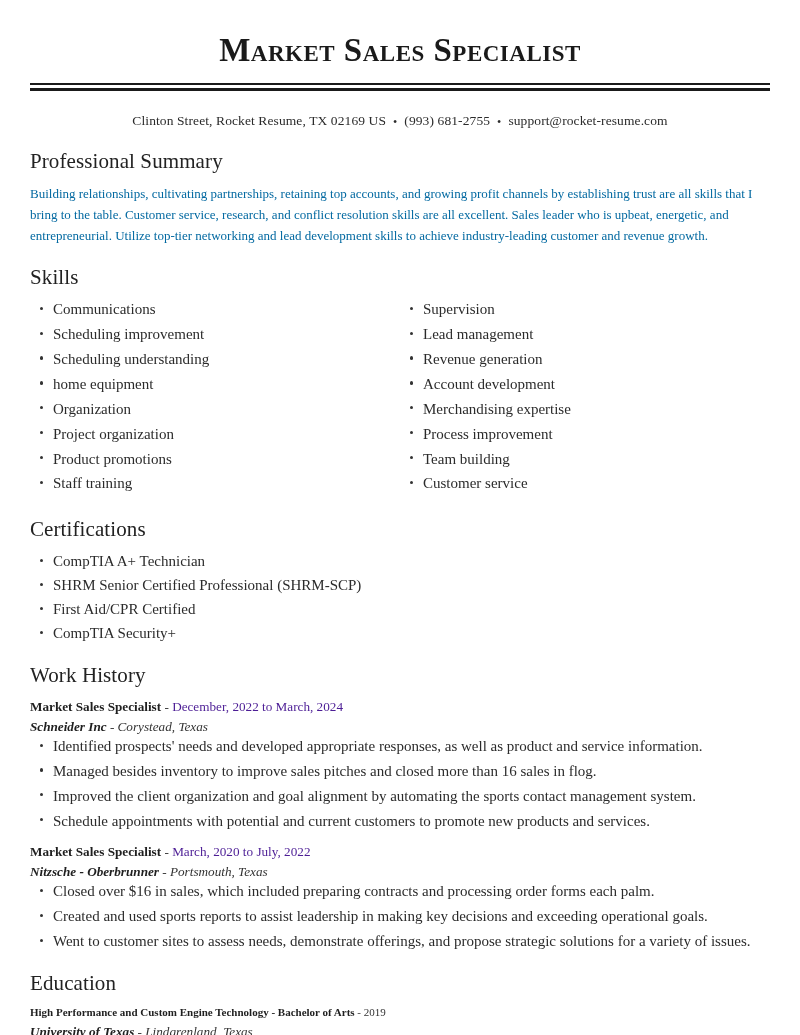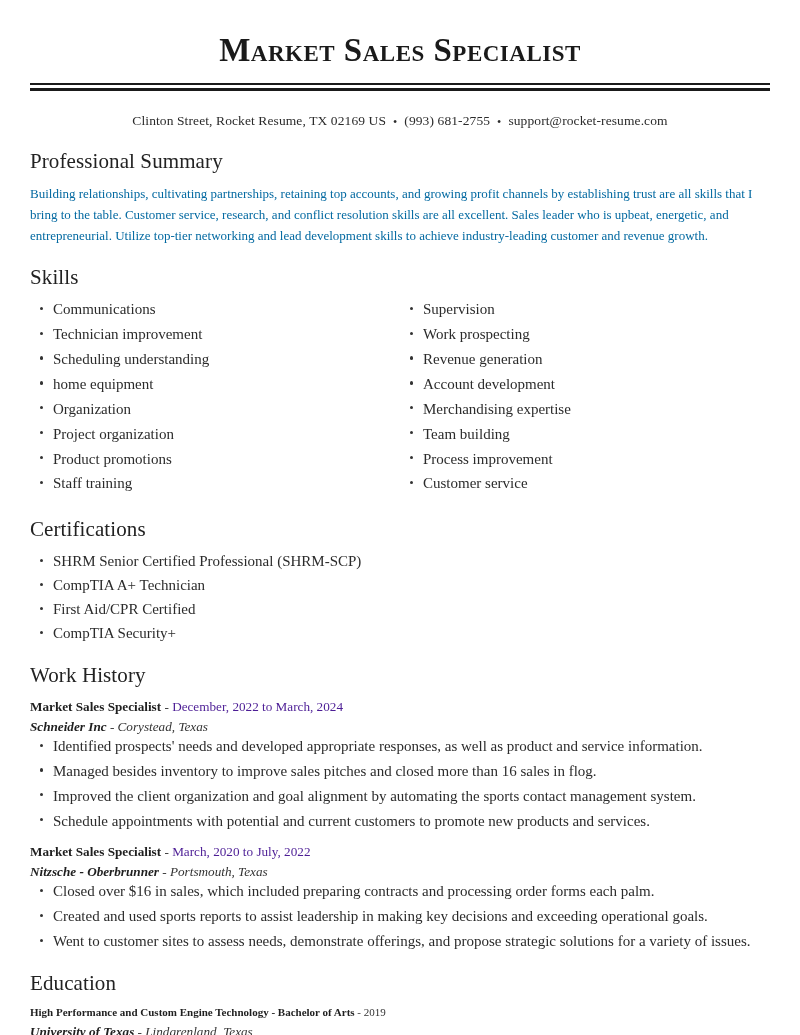--- a/index.html
+++ b/index.html
@@ -214,49 +214,49 @@
     <h2 class="section-heading">Professional Summary</h2>
     <p class="summary-text">Building relationships, cultivating partnerships, retaining top accounts, and growing profit channels by establishing trust are all skills that I bring to the table. Customer service, research, and conflict resolution skills are all excellent. Sales leader who is upbeat, energetic, and entrepreneurial. Utilize top-tier networking and lead development skills to achieve industry-leading customer and revenue growth.</p>
   </div>
 
   <div class="section">
     <h2 class="section-heading">Skills</h2>
     <div class="skills-cols">
       <div class="skills-col">
         <ul class="bullets" id="skills-left">
             <li>Communications</li>
-            <li>Technician improvement</li>
+            <li>Scheduling improvement</li>
             <li>Scheduling understanding</li>
             <li>home equipment</li>
             <li>Organization</li>
             <li>Project organization</li>
             <li>Product promotions</li>
             <li>Staff training</li>
           </ul>
       </div>
       <div class="skills-col right">
         <ul class="bullets" id="skills-right">
             <li>Supervision</li>
-            <li>Work prospecting</li>
+            <li>Lead management</li>
             <li>Revenue generation</li>
             <li>Account development</li>
             <li>Merchandising expertise</li>
+            <li>Process improvement</li>
             <li>Team building</li>
-            <li>Process improvement</li>
             <li>Customer service</li>
           </ul>
       </div>
     </div>
   </div>
 
   <div class="section">
     <h2 class="section-heading">Certifications</h2>
     <ul class="bullets wide" id="certifications-list">
+        <li>CompTIA A+ Technician</li>
         <li>SHRM Senior Certified Professional (SHRM-SCP)</li>
-        <li>CompTIA A+ Technician</li>
         <li>First Aid/CPR Certified</li>
         <li>CompTIA Security+</li>
       </ul>
   </div>
 
   <div class="section">
     <h2 class="section-heading">Work History</h2>
     <div id="jobs-container">
         <div class="job">
           <div class="job-line-1"><span class="job-title">Market Sales Specialist</span><span class="dash"> - </span><span class="job-dates">December, 2022 to March, 2024</span></div>

